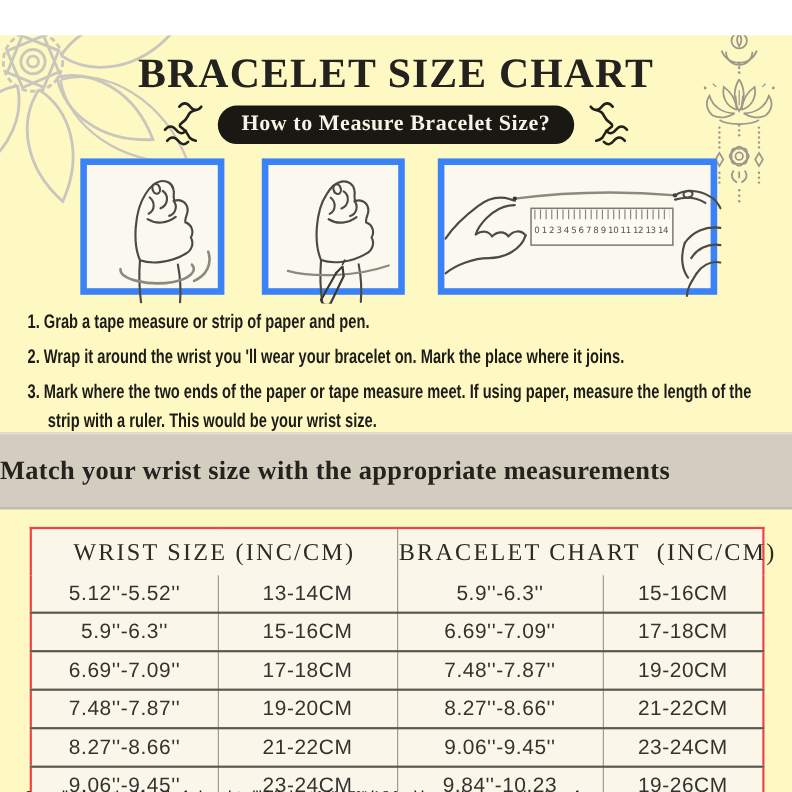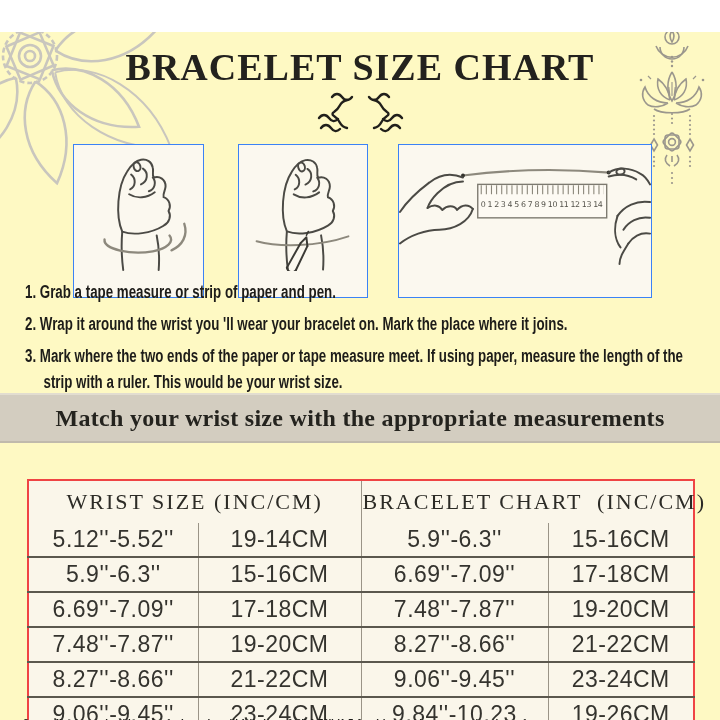--- a/index.html
+++ b/index.html
@@ -14,47 +14,47 @@
   .title{position:absolute;top:13px;left:0;right:0;text-align:center;
          font-family:"Liberation Serif",serif;font-weight:700;font-size:38px;
          letter-spacing:1px;color:#23221e;margin:0;}
   .badge-row{position:absolute;top:58px;left:0;right:0;height:46px;
              display:flex;justify-content:center;align-items:center;gap:13px;}
   .badge{background:#191813;color:#f7f3e7;font-family:"Liberation Serif",serif;
          font-weight:700;font-size:20px;letter-spacing:.5px;
          padding:5px 22px 7px;border-radius:18px;}
 
   
-  .illus{position:absolute;top:112px;height:154px;box-sizing:border-box;
-         border:1px solid #3b82f6;background:#fbf8ef;}
+  .illus{position:absolute;top:112px;height:124px;box-sizing:border-box;
+         border:6px solid #3b82f6;background:#fbf8ef;}
   .illus svg{display:block;}
   #box1{left:73px;width:131px;}
   #box2{left:238px;width:130px;}
   #box3{left:398px;width:254px;}
 
   
   .steps{position:absolute;top:247px;left:25px;width:930px;
          transform:scaleX(0.74);transform-origin:0 0;
          font-weight:700;font-size:18px;line-height:26px;color:#1d1c19;}
   .step{margin-bottom:6px;padding-left:25px;text-indent:-25px;}
 
   
-  .banner{position:absolute;top:361px;left:0;width:720px;height:50px;
+  .banner{position:absolute;top:361px;left:0;width:720px;height:70px;
           background:#d3cdc0;border-top:2px solid #e2ddd0;border-bottom:2px solid #c0baac;
           box-sizing:border-box;display:flex;flex-direction:column;justify-content:center;
-          text-align:center;font-family:"Liberation Serif",serif;font-weight:700;
+          text-align:left;font-family:"Liberation Serif",serif;font-weight:700;
           font-size:24px;line-height:30px;color:#24231e;letter-spacing:.3px;}
 
   
   .size-table{position:absolute;top:447px;left:27px;width:666px;
               border-collapse:collapse;background:#faf6ea;
               border:2px solid #ef4444;table-layout:fixed;}
   .size-table th{font-family:"Liberation Serif",serif;font-weight:400;font-size:22px;
                  letter-spacing:2px;color:#2c2b26;height:40px;white-space:pre;}
-  .size-table td{font-size:23px;letter-spacing:.5px;color:#34332e;height:31px;
+  .size-table td{font-size:19px;letter-spacing:.5px;color:#34332e;height:31px;
                  text-align:center;}
   .size-table tr + tr{border-top:2px solid #5b584e;}
   .size-table td + td, .size-table th + th{border-left:1px solid #9a9487;}
 
   
   .footer{position:absolute;top:684px;left:22px;width:1160px;
           transform:scaleX(0.585);transform-origin:0 0;white-space:nowrap;
           font-weight:700;font-size:17px;color:#1d1c19;}
 
   .flip{transform:scaleX(-1);}
@@ -157,20 +157,21 @@
 
   <div class="badge-row">
     <svg width="38" height="46" viewBox="0 0 38 46">
       <g stroke="#21201b" stroke-width="2.4" fill="none" stroke-linecap="round">
         <path d="M16,7 C19,3 23,3 26,7 C29,11 33,11 36,7"></path>
         <path d="M31,10 C22,12 26,17 18,22 C16,23 16,25 18,26 C26,31 22,36 31,38"></path>
         <path d="M3,28 C6,24 10,24 13,28 C16,32 19,32 22,29"></path>
         <path d="M5,38 C8,34 12,34 15,38 C18,42 21,42 24,39"></path>
       </g>
     </svg>
+    <div class="badge">How to Measure Bracelet Size?</div>
     <svg class="flip" width="38" height="46" viewBox="0 0 38 46">
       <g stroke="#21201b" stroke-width="2.4" fill="none" stroke-linecap="round">
         <path d="M16,7 C19,3 23,3 26,7 C29,11 33,11 36,7"></path>
         <path d="M31,10 C22,12 26,17 18,22 C16,23 16,25 18,26 C26,31 22,36 31,38"></path>
         <path d="M3,28 C6,24 10,24 13,28 C16,32 19,32 22,29"></path>
         <path d="M5,38 C8,34 12,34 15,38 C18,42 21,42 24,39"></path>
       </g>
     </svg>
   </div>
 
@@ -261,21 +262,21 @@
       </colgroup>
     <thead>
       <tr>
         <th colspan="2">WRIST SIZE (INC/CM)</th>
         <th colspan="2">BRACELET CHART  (INC/CM)</th>
       </tr>
     </thead>
     <tbody>
       <tr>
         <td>5.12''-5.52''</td>
-        <td>19-14CM</td>
+        <td>13-14CM</td>
         <td>5.9''-6.3''</td>
         <td>15-16CM</td>
       </tr>
       <tr>
         <td>5.9''-6.3''</td>
         <td>15-16CM</td>
         <td>6.69''-7.09''</td>
         <td>17-18CM</td>
       </tr>
       <tr>

